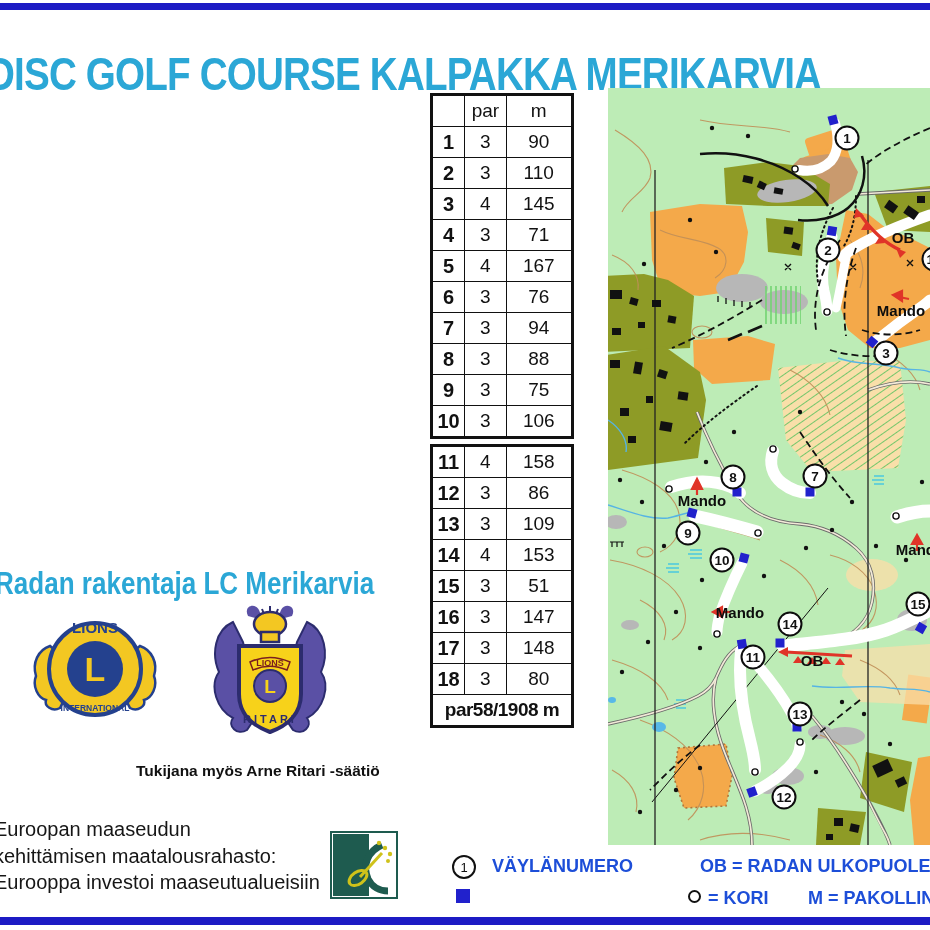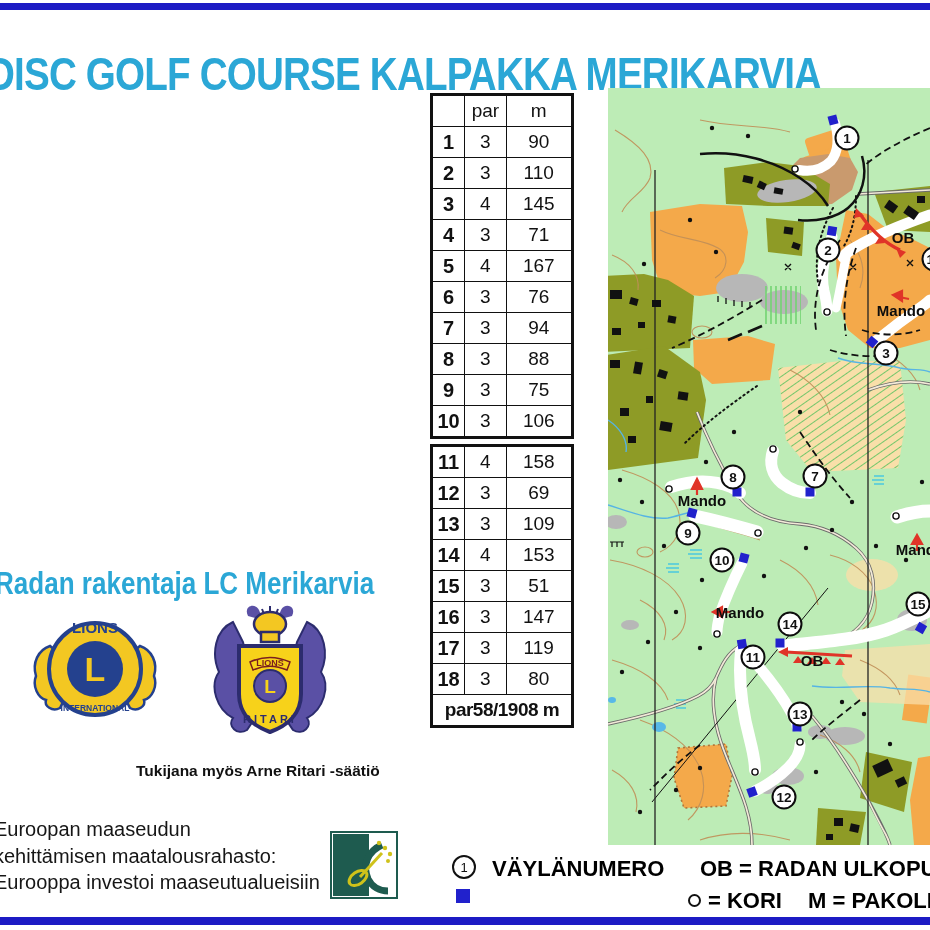--- a/index.html
+++ b/index.html
@@ -24,21 +24,21 @@
   table.score tr.hdr td{height:30px;font-size:19px;font-weight:normal;}
   #back-table{margin-top:5px;}
   td.total{font-weight:bold;font-size:21px;letter-spacing:-.5px;height:33px;}
   
   #builder{position:absolute;left:-5px;top:566px;font-size:31px;font-weight:bold;
            color:#2ba7d6;white-space:nowrap;transform:scaleX(.84);transform-origin:left;}
   #tukijana{position:absolute;left:136px;top:762px;font-size:15.5px;font-weight:bold;}
   #eu-text{position:absolute;left:-6px;top:816px;font-size:20px;line-height:1.33;
            color:#161616;}
   
-  .leg-txt{position:absolute;font-size:22px;font-weight:bold;white-space:nowrap;color:#000000;}
+  .leg-txt{position:absolute;font-size:18px;font-weight:bold;white-space:nowrap;color:#1d4ed8;}
   #leg-circle{position:absolute;left:452px;top:855px;width:20px;height:20px;
               border:2px solid #111;border-radius:50%;background:#fff;
               display:flex;align-items:center;justify-content:center;
               font-size:13px;font-weight:normal;}
   #leg-square{position:absolute;left:456px;top:889px;width:14px;height:14px;background:#2121cc;}
   #leg-kori-ring{display:inline-block;width:9px;height:9px;border:2px solid #111;
                  border-radius:50%;background:#fff;margin-right:7px;vertical-align:1px;}
   
   .hole-marker{position:absolute;width:21px;height:21px;border:2.6px solid #0d0d0d;
                border-radius:50%;background:#fff;display:flex;align-items:center;
@@ -122,21 +122,21 @@
     <table class="score" id="back-table">
       <tbody>
           <tr>
             <td class="hole">11</td>
             <td class="par">4</td>
             <td class="m">158</td>
           </tr>
       <tr>
             <td class="hole">12</td>
             <td class="par">3</td>
-            <td class="m">69</td>
+            <td class="m">86</td>
           </tr>
       <tr>
             <td class="hole">13</td>
             <td class="par">3</td>
             <td class="m">109</td>
           </tr>
       <tr>
             <td class="hole">14</td>
             <td class="par">4</td>
             <td class="m">153</td>
@@ -147,21 +147,21 @@
             <td class="m">51</td>
           </tr>
       <tr>
             <td class="hole">16</td>
             <td class="par">3</td>
             <td class="m">147</td>
           </tr>
       <tr>
             <td class="hole">17</td>
             <td class="par">3</td>
-            <td class="m">119</td>
+            <td class="m">148</td>
           </tr>
       <tr>
             <td class="hole">18</td>
             <td class="par">3</td>
             <td class="m">80</td>
           </tr>
       <tr>
             <td class="total" colspan="3">par58/1908 m</td>
           </tr>
     </tbody>

